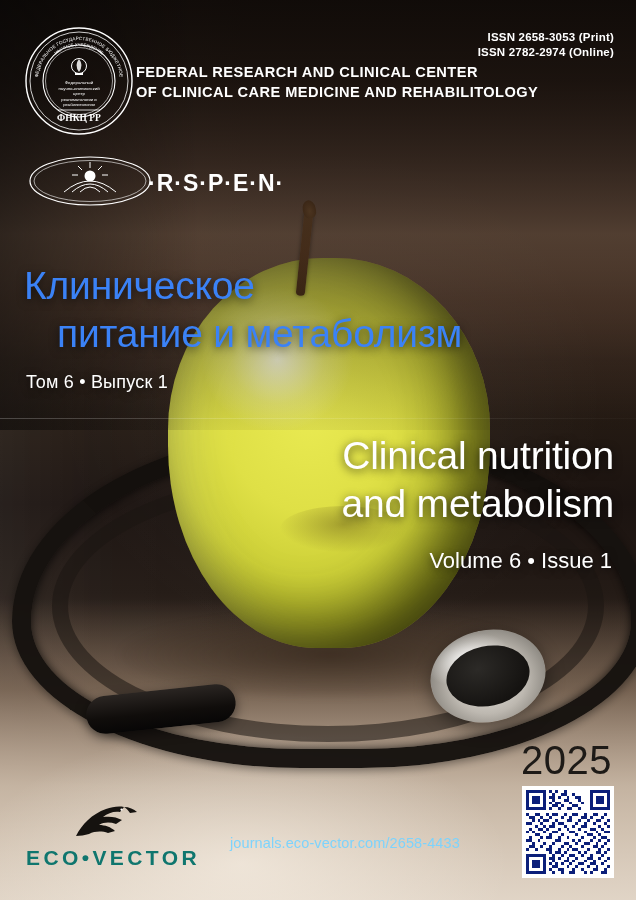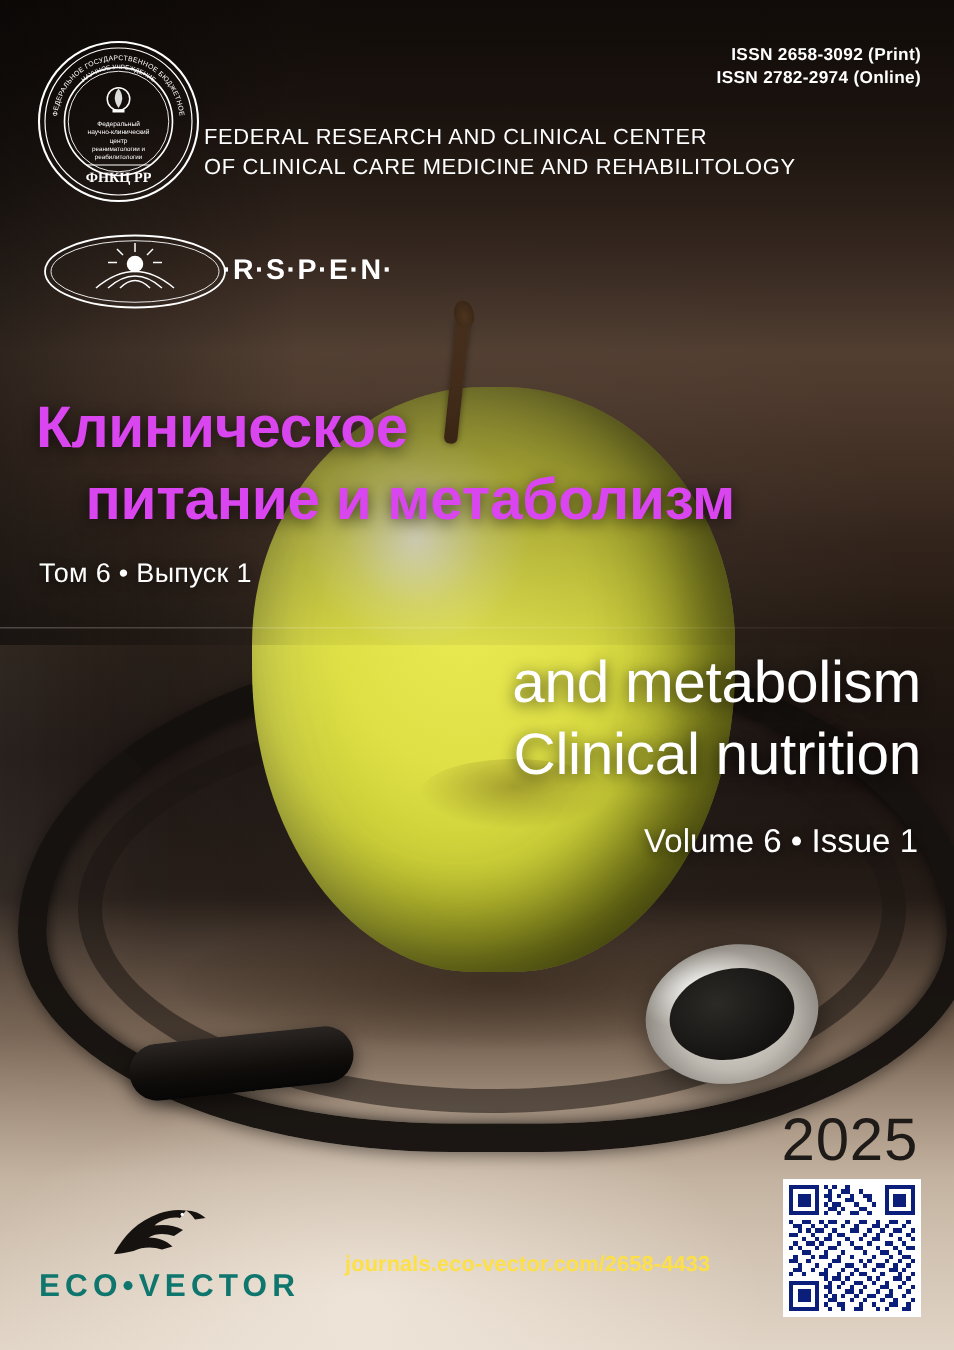--- a/index.html
+++ b/index.html
@@ -189,49 +189,48 @@
     left: 24px; top: 26px;
     width: 110px; height: 110px;
   }
   .emblem svg { display: block; }
 
   .org-name {
     position: absolute;
     left: 136px; top: 62px;
     color: #ffffff;
     font-size: 14.6px;
-    font-weight: normal;
+    font-weight: bold;
     line-height: 20px;
     letter-spacing: .45px;
-    margin-top: 20px;
   }
 
   
   .rspen {
     position: absolute;
     left: 28px; top: 152px;
     width: 240px; height: 58px;
   }
   .rspen svg { display:block; }
   .rspen-text {
     position: absolute;
     left: 148px; top: 170px;
     color: #ffffff;
-    font-size: 19px;
+    font-size: 23px;
     font-weight: bold;
     letter-spacing: 1px;
   }
 
   .title-ru {
     position: absolute;
     left: 24px; top: 262px;
-    color: #d946ef;
+    color: #3b82f6;
     font-size: 39px;
     line-height: 48px;
-    font-weight: bold;
+    font-weight: normal;
     letter-spacing: -0.2px;
     text-shadow: 0 2px 10px rgba(0,0,0,.65);
   }
   .title-ru .l2 { display: block; margin-left: 33px; }
   .vol-ru {
     position: absolute;
     left: 26px; top: 372px;
     color: #ffffff;
     font-size: 18px;
     letter-spacing: .2px;
@@ -285,24 +284,23 @@
   .publisher .brand {
     margin-top: 4px;
     color: #0f766e;
     font-size: 21px;
     font-weight: bold;
     letter-spacing: 3.4px;
   }
   .journal-url {
     position: absolute;
     left: 230px; top: 835px;
-    color: #fde047;
+    color: #7dd3fc;
     font-size: 14.5px;
     letter-spacing: .1px;
-    font-weight: bold;
   }
   .divider-hair {
     position: absolute;
     left: 0; right: 0; top: 418px;
     height: 1px;
     background: linear-gradient(90deg, rgba(255,255,255,0.22), rgba(255,255,255,0.02));
   }
 </style>
 </head>
 <body>
@@ -324,21 +322,21 @@
   <div class="steth-ear"></div>
   <div class="steth-chest"></div>
 
   <div class="top-scrim"></div>
   <div class="band-left"></div>
   <div class="divider-hair"></div>
 
   <div class="content">
 
     <div class="issn">
-      <div>ISSN 2658-3092 (Print)</div>
+      <div>ISSN 2658-3053 (Print)</div>
       <div>ISSN 2782-2974 (Online)</div>
     </div>
 
     <div class="emblem">
       <svg viewBox="0 0 110 110" width="110" height="110" aria-hidden="true">
         <circle cx="55" cy="55" r="53" fill="none" stroke="#ffffff" stroke-width="1.4"></circle>
         <circle cx="55" cy="55" r="49" fill="none" stroke="#ffffff" stroke-width="0.8"></circle>
         <circle cx="55" cy="55" r="36" fill="none" stroke="#ffffff" stroke-width="1.1"></circle>
         <circle cx="55" cy="55" r="33.5" fill="none" stroke="#ffffff" stroke-width="0.6"></circle>
         <path id="arcTop" d="M 14 55 A 41 41 0 0 1 96 55" fill="none"></path>
@@ -390,22 +388,22 @@
     </div>
     <div class="rspen-text">·R·S·P·E·N·</div>
 
     <div class="title-ru">
       <span class="l1">Клиническое</span>
       <span class="l2">питание и метаболизм</span>
     </div>
     <div class="vol-ru">Том 6 • Выпуск 1</div>
 
     <div class="title-en">
+      <div>Clinical nutrition</div>
       <div>and metabolism</div>
-      <div>Clinical nutrition</div>
     </div>
     <div class="vol-en">Volume 6 • Issue 1</div>
 
     <div class="year">2025</div>
 
     <div class="qr">
       <svg viewBox="0 0 29 29" width="84" height="84" shape-rendering="crispEdges" aria-hidden="true">
         <rect width="29" height="29" fill="#ffffff"></rect>
         <g fill="#0b1f7a">
           <rect x="0" y="0" width="7" height="1"></rect>

